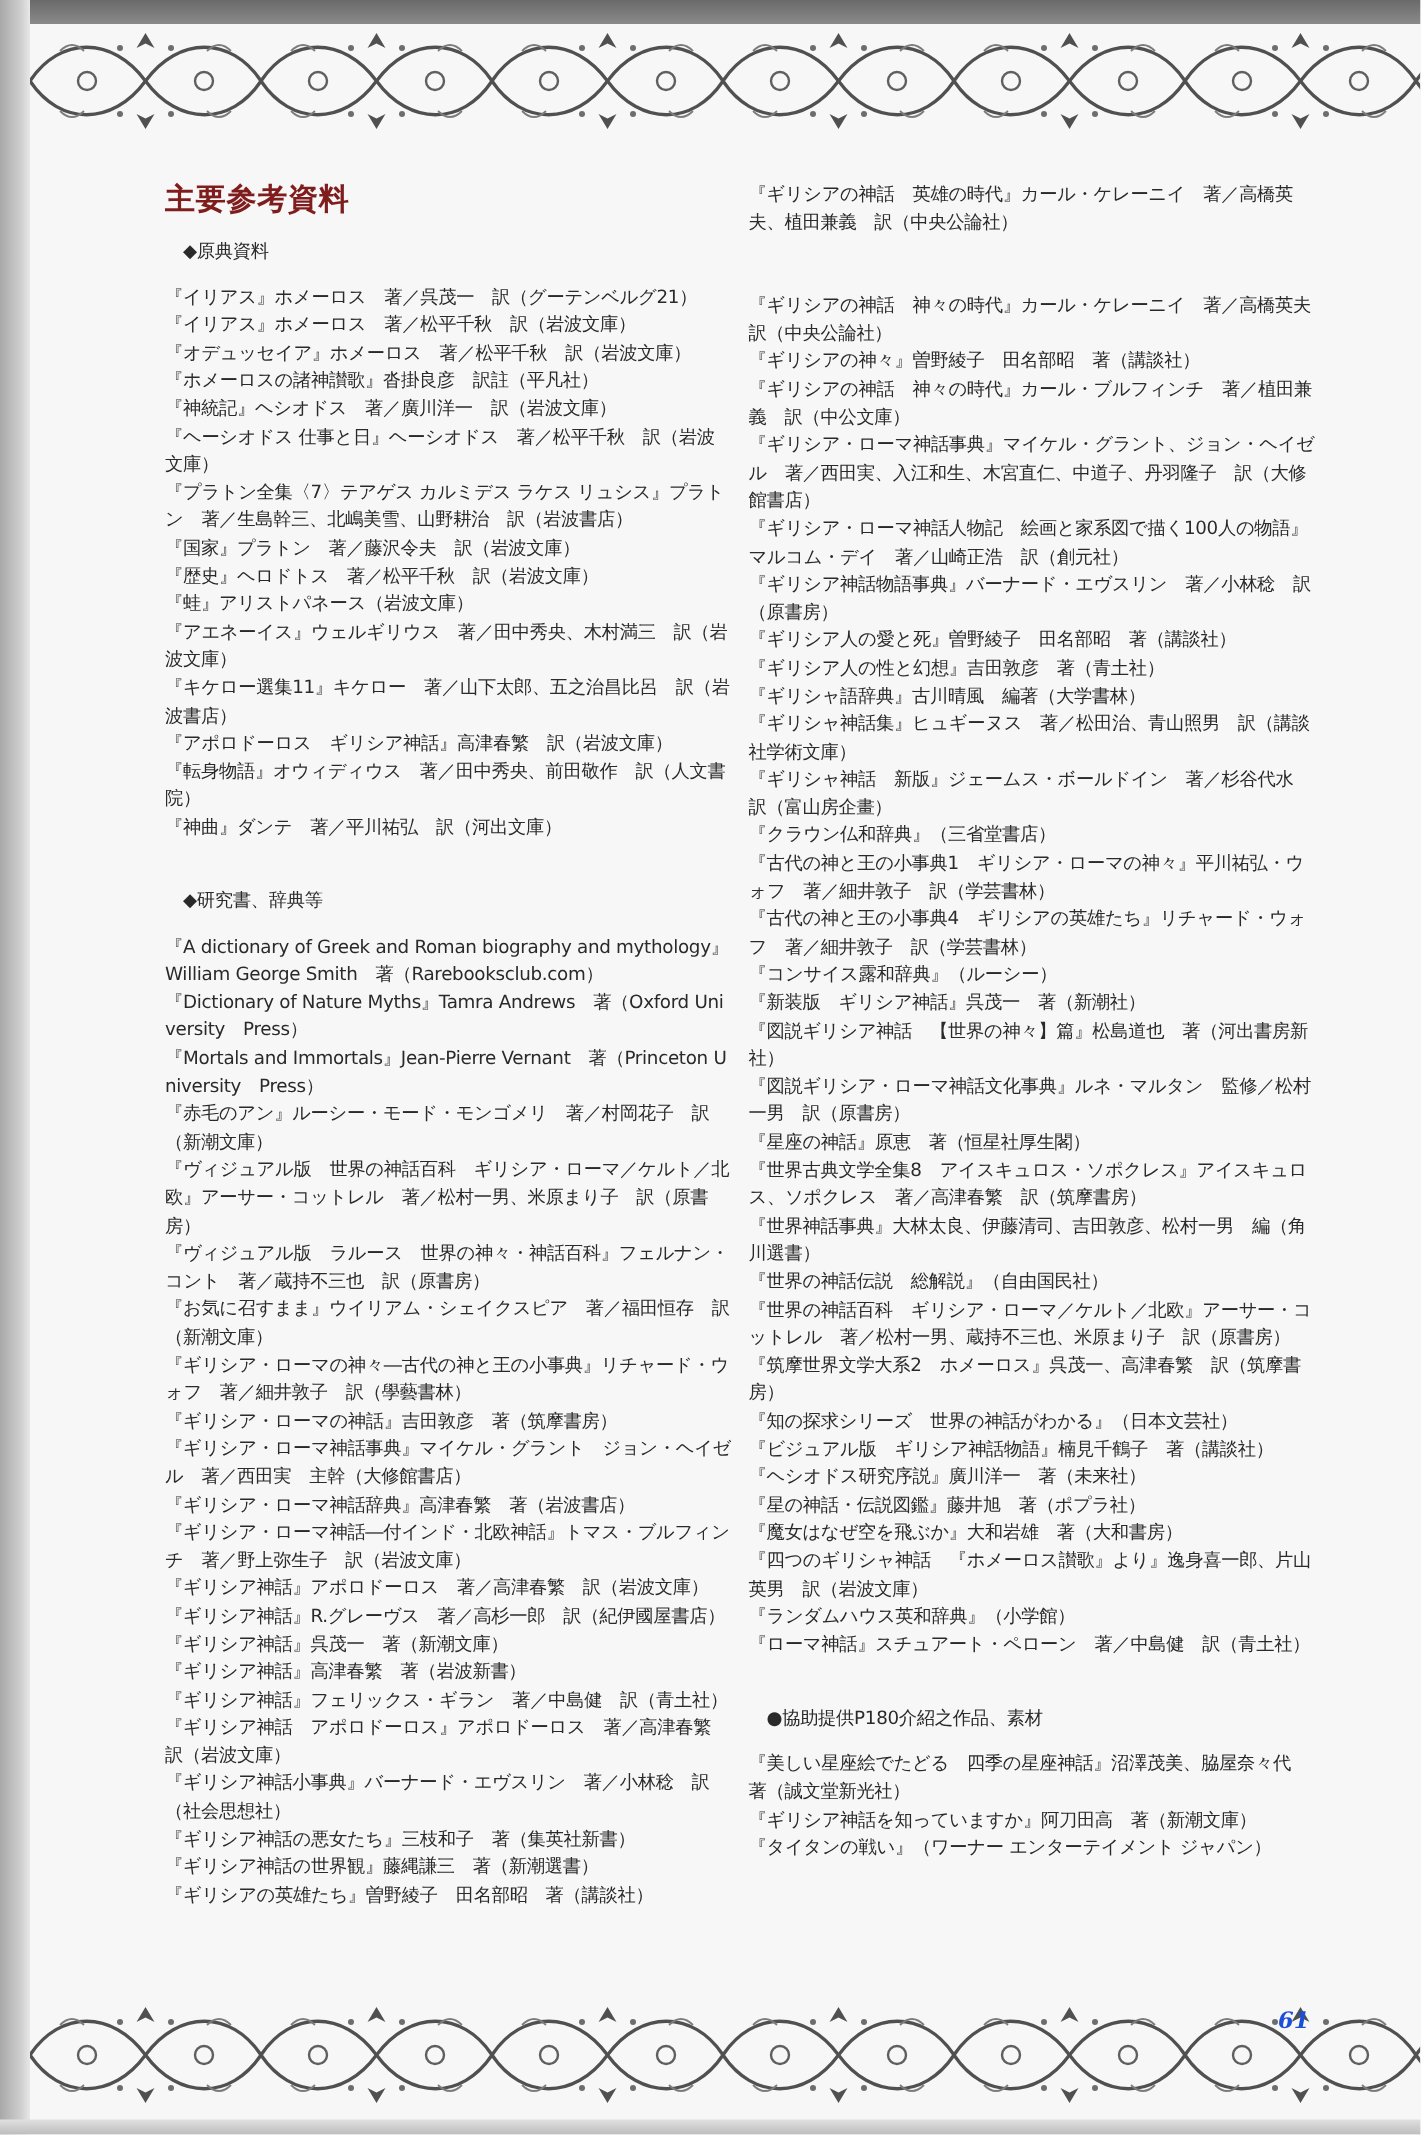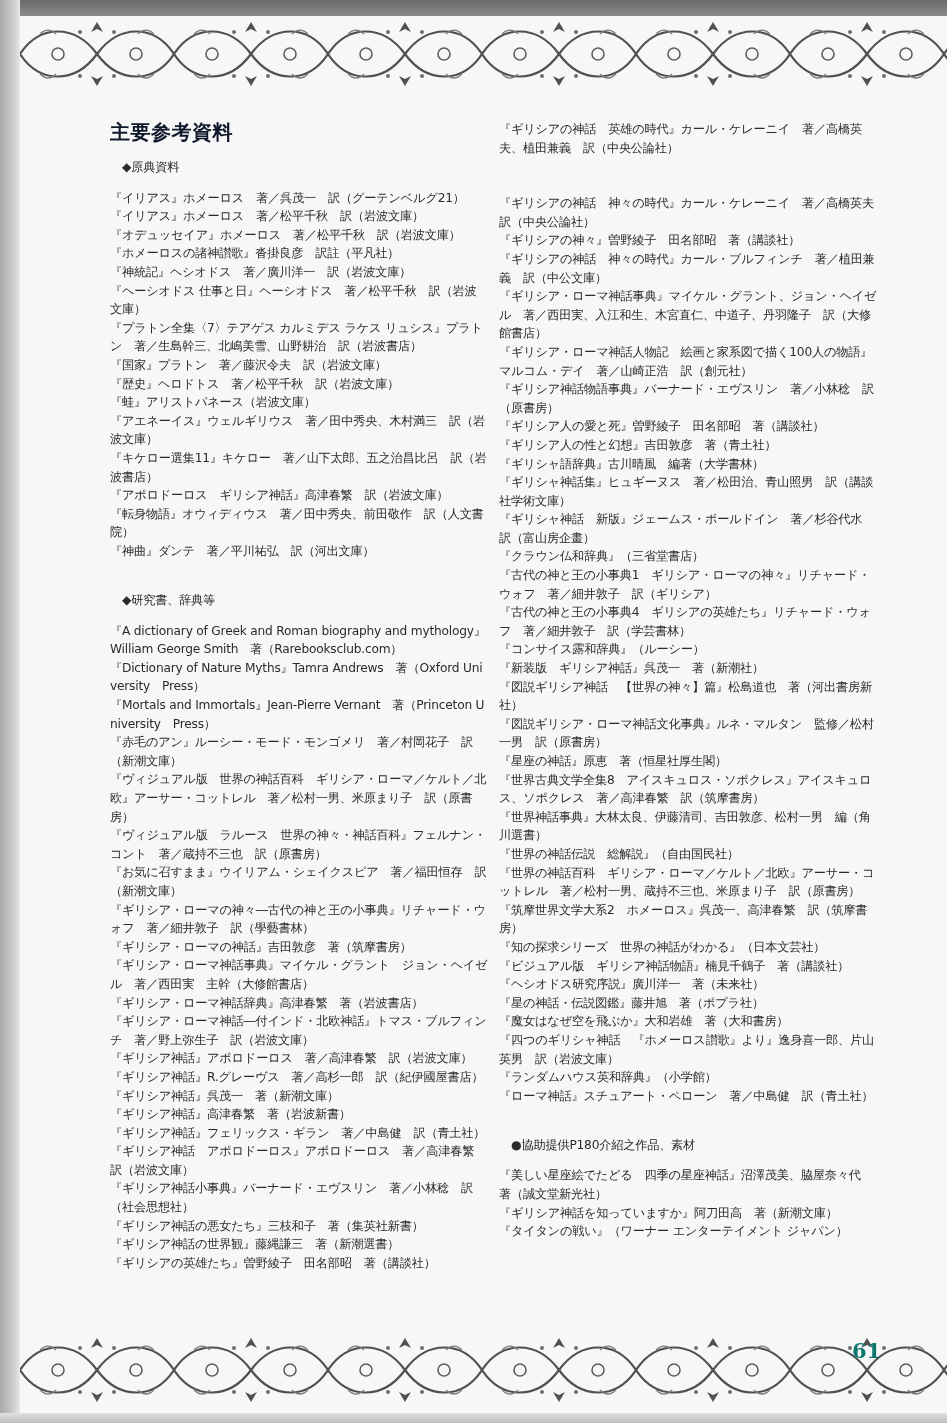--- a/index.html
+++ b/index.html
@@ -33,30 +33,30 @@
   .ornament svg { width: 100%; height: 100%; display: block; }
 
   .col {
     position: absolute; top: 118px; width: 378px;
     font-size: 12.2px; line-height: 18.6px; letter-spacing: -0.2px;
   }
   .col.left { left: 110px; }
   .col.right { left: 499px; top: 120px; }
   h1.title {
     margin: 0 0 10px 0; font-size: 20px; font-weight: bold; line-height: 28px;
-    color: #0f172a; letter-spacing: 0.5px;
+    color: #7f1d1d; letter-spacing: 0.5px;
   }
   .section-head { margin: 12px; font-size: 12.2px; }
   .gap { height: 18.6px; }
   .gap2 { height: 37px; }
   .entry { margin: 0; word-break: break-all; }
   .page-number {
     position: absolute; left: 852px; top: 1338px;
     font-family: "DejaVu Serif", "Liberation Serif", serif;
-    font-weight: bold; font-size: 21px; color: #0f766e;
+    font-style: italic; font-weight: bold; font-size: 15px; color: #1d4ed8;
   }
 </style>
 </head>
 <body>
 
 <div class="top-shade"></div>
 <div class="page"></div>
 <div class="binding"></div>
 <div class="bottom-shade"></div>
 
@@ -141,21 +141,21 @@
   <p class="entry">『ギリシアの神話　神々の時代』カール・ブルフィンチ　著／植田兼義　訳（中公文庫）</p>
   <p class="entry">『ギリシア・ローマ神話事典』マイケル・グラント、ジョン・ヘイゼル　著／西田実、入江和生、木宮直仁、中道子、丹羽隆子　訳（大修館書店）</p>
   <p class="entry">『ギリシア・ローマ神話人物記　絵画と家系図で描く100人の物語』マルコム・デイ　著／山崎正浩　訳（創元社）</p>
   <p class="entry">『ギリシア神話物語事典』バーナード・エヴスリン　著／小林稔　訳（原書房）</p>
   <p class="entry">『ギリシア人の愛と死』曽野綾子　田名部昭　著（講談社）</p>
   <p class="entry">『ギリシア人の性と幻想』吉田敦彦　著（青土社）</p>
   <p class="entry">『ギリシャ語辞典』古川晴風　編著（大学書林）</p>
   <p class="entry">『ギリシャ神話集』ヒュギーヌス　著／松田治、青山照男　訳（講談社学術文庫）</p>
   <p class="entry">『ギリシャ神話　新版』ジェームス・ボールドイン　著／杉谷代水　訳（富山房企畫）</p>
   <p class="entry">『クラウン仏和辞典』（三省堂書店）</p>
-  <p class="entry">『古代の神と王の小事典1　ギリシア・ローマの神々』リチャード・ウォフ　著／細井敦子　訳（ギリシア）</p>
+  <p class="entry">『古代の神と王の小事典1　ギリシア・ローマの神々』平川祐弘・ウォフ　著／細井敦子　訳（学芸書林）</p>
   <p class="entry">『古代の神と王の小事典4　ギリシアの英雄たち』リチャード・ウォフ　著／細井敦子　訳（学芸書林）</p>
   <p class="entry">『コンサイス露和辞典』（ルーシー）</p>
   <p class="entry">『新装版　ギリシア神話』呉茂一　著（新潮社）</p>
   <p class="entry">『図説ギリシア神話　【世界の神々】篇』松島道也　著（河出書房新社）</p>
   <p class="entry">『図説ギリシア・ローマ神話文化事典』ルネ・マルタン　監修／松村一男　訳（原書房）</p>
   <p class="entry">『星座の神話』原恵　著（恒星社厚生閣）</p>
   <p class="entry">『世界古典文学全集8　アイスキュロス・ソポクレス』アイスキュロス、ソポクレス　著／高津春繁　訳（筑摩書房）</p>
   <p class="entry">『世界神話事典』大林太良、伊藤清司、吉田敦彦、松村一男　編（角川選書）</p>
   <p class="entry">『世界の神話伝説　総解説』（自由国民社）</p>
   <p class="entry">『世界の神話百科　ギリシア・ローマ／ケルト／北欧』アーサー・コットレル　著／松村一男、蔵持不三也、米原まり子　訳（原書房）</p>

